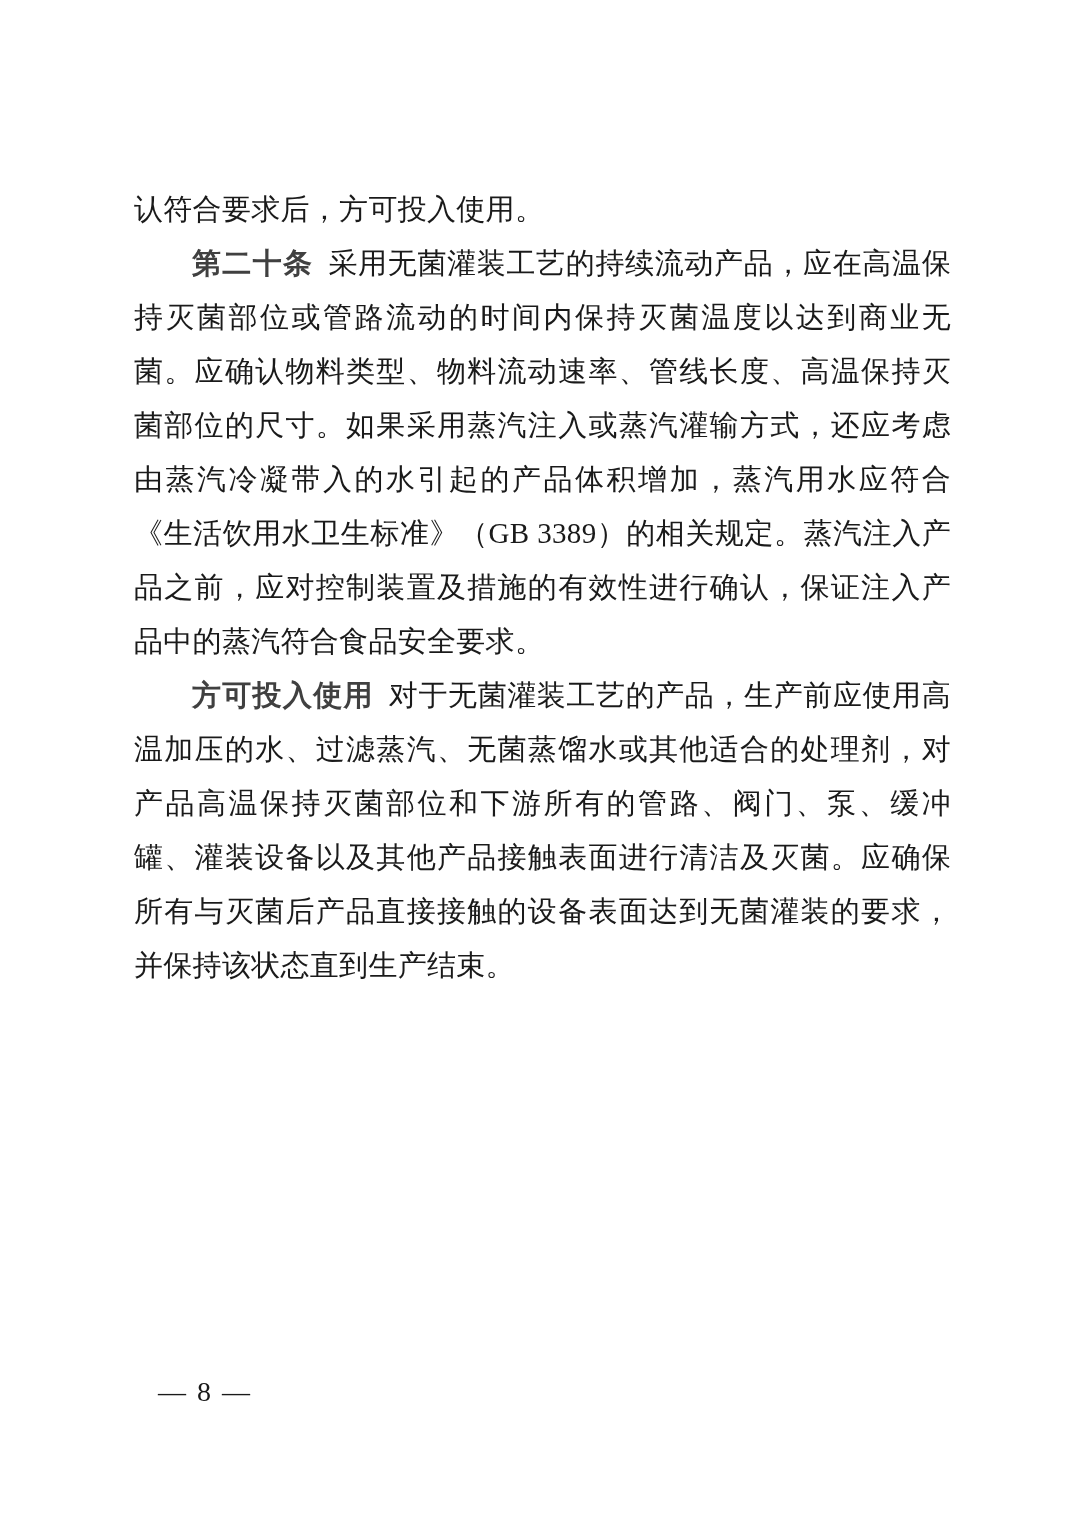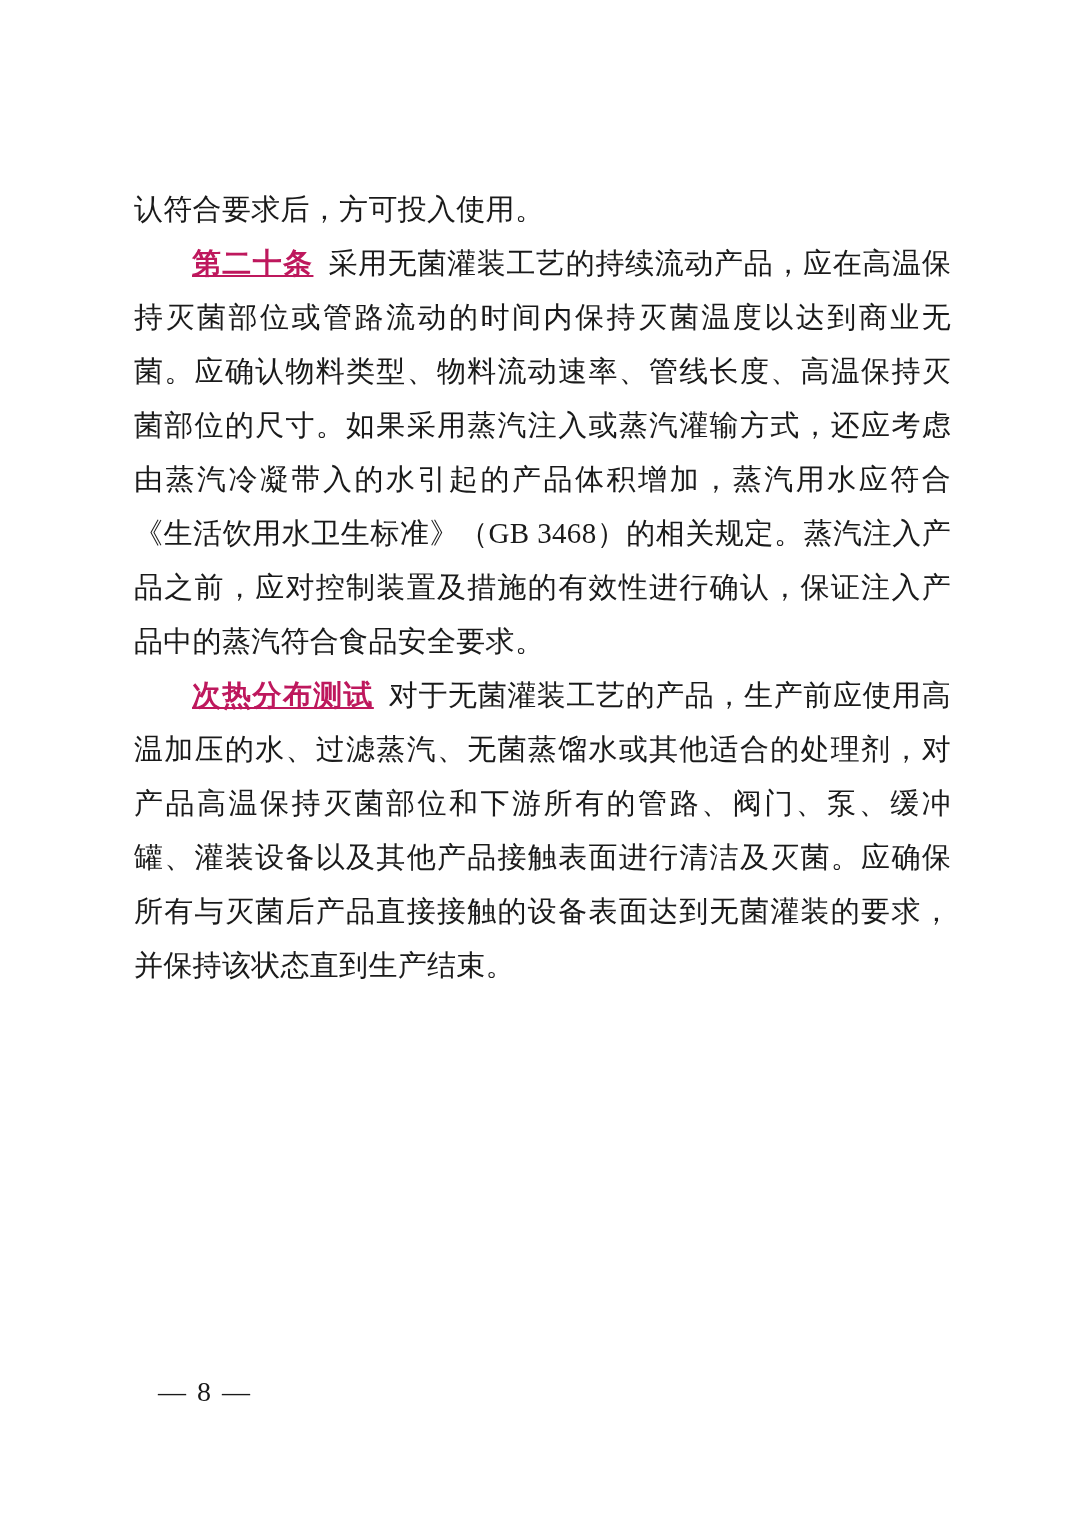--- a/index.html
+++ b/index.html
@@ -32,43 +32,42 @@
     padding: 0;
   }
   .textblock p.ind {
     text-indent: 58px;
   }
   .hd {
     font-weight: 700;
     font-family: "Liberation Sans", "DejaVu Sans", sans-serif;
     margin-right: 15px;
     letter-spacing: 1px;
-    color: #be185d;
-    text-decoration: underline;
+    color: #404040;
   }
   .footer {
     position: absolute;
     left: 158px;
     top: 1372px;
     font-size: 28px;
     line-height: 40px;
     letter-spacing: 2px;
     color: #1a1a1a;
     font-family: "Liberation Serif", "DejaVu Serif", serif;
   }
 </style>
 </head>
 <body>
 
 <div class="sheet">
   <div class="textblock">
 
     <p><span>认符合要求后，方可投入使用。</span></p>
 
-    <p class="ind"><span class="hd">第二十条</span><span>采用无菌灌装工艺的持续流动产品，应在高温保持灭菌部位或管路流动的时间内保持灭菌温度以达到商业无菌。应确认物料类型、物料流动速率、管线长度、高温保持灭菌部位的尺寸。如果采用蒸汽注入或蒸汽灌输方式，还应考虑由蒸汽冷凝带入的水引起的产品体积增加，蒸汽用水应符合《生活饮用水卫生标准》（GB 3468）的相关规定。蒸汽注入产品之前，应对控制装置及措施的有效性进行确认，保证注入产品中的蒸汽符合食品安全要求。</span></p>
+    <p class="ind"><span class="hd">第二十条</span><span>采用无菌灌装工艺的持续流动产品，应在高温保持灭菌部位或管路流动的时间内保持灭菌温度以达到商业无菌。应确认物料类型、物料流动速率、管线长度、高温保持灭菌部位的尺寸。如果采用蒸汽注入或蒸汽灌输方式，还应考虑由蒸汽冷凝带入的水引起的产品体积增加，蒸汽用水应符合《生活饮用水卫生标准》（GB 3389）的相关规定。蒸汽注入产品之前，应对控制装置及措施的有效性进行确认，保证注入产品中的蒸汽符合食品安全要求。</span></p>
 
 
-    <p class="ind"><span class="hd">次热分布测试</span><span>对于无菌灌装工艺的产品，生产前应使用高温加压的水、过滤蒸汽、无菌蒸馏水或其他适合的处理剂，对产品高温保持灭菌部位和下游所有的管路、阀门、泵、缓冲罐、灌装设备以及其他产品接触表面进行清洁及灭菌。应确保所有与灭菌后产品直接接触的设备表面达到无菌灌装的要求，并保持该状态直到生产结束。</span></p>
+    <p class="ind"><span class="hd">方可投入使用</span><span>对于无菌灌装工艺的产品，生产前应使用高温加压的水、过滤蒸汽、无菌蒸馏水或其他适合的处理剂，对产品高温保持灭菌部位和下游所有的管路、阀门、泵、缓冲罐、灌装设备以及其他产品接触表面进行清洁及灭菌。应确保所有与灭菌后产品直接接触的设备表面达到无菌灌装的要求，并保持该状态直到生产结束。</span></p>
 
   </div>
 
   <div class="footer">— 8 —</div>
 </div>
 
 </body></html>

